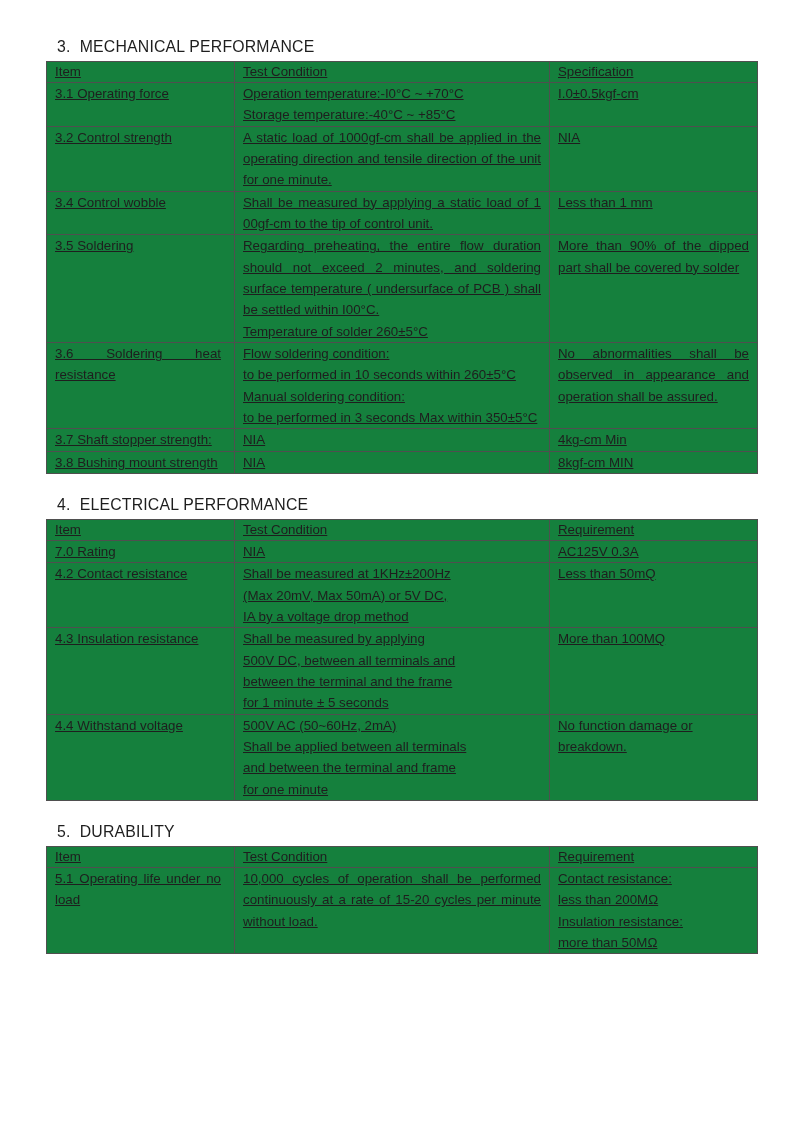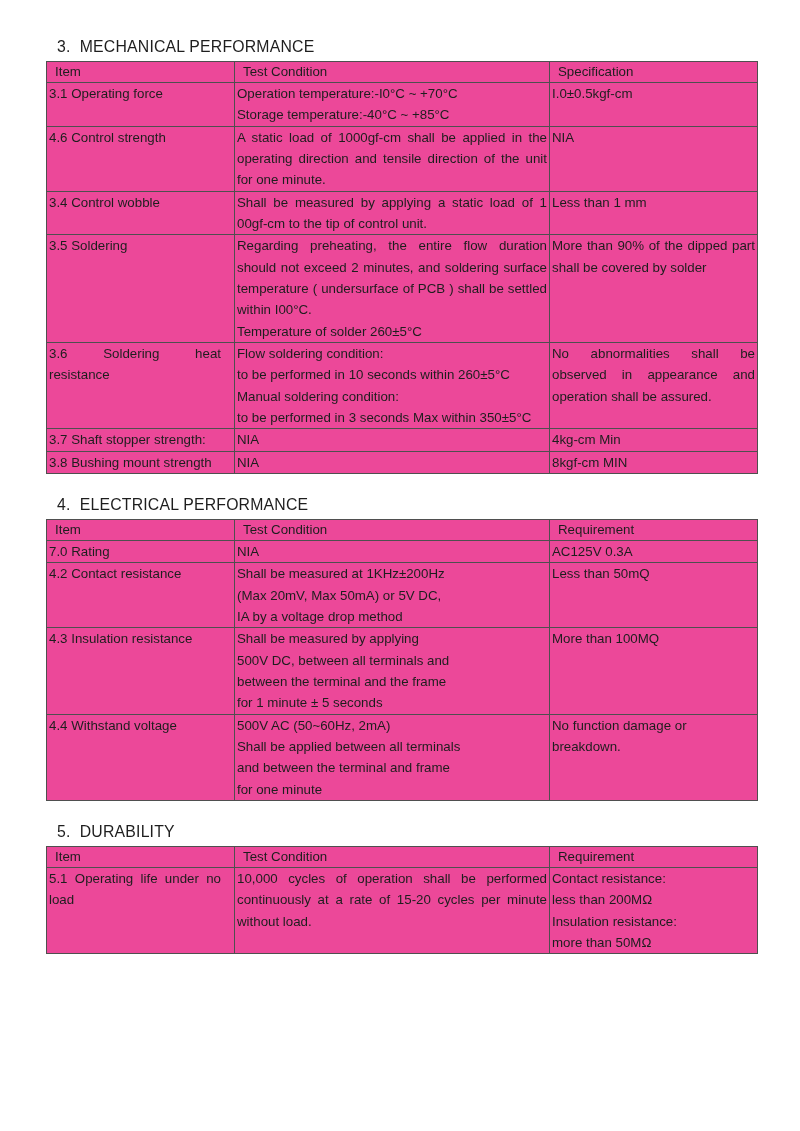--- a/index.html
+++ b/index.html
@@ -37,31 +37,32 @@
   col.col-item      { width: 188px; }
   col.col-condition { width: 315px; }
   col.col-spec      { width: 208px; }
   table.spec-table th,
   table.spec-table td {
     border: 1px solid #4f4f4f;
     font-size: 13.3px;
     font-weight: normal;
     text-align: left;
     vertical-align: top;
-    background: #ec4899;
+    background: #15803d;
+    text-decoration: underline;
   }
   table.spec-table th {
     padding: 0 8px;
     line-height: 20px;
     height: 20px;
     white-space: nowrap;
     overflow: hidden;
   }
   table.spec-table td {
-    padding: 0 2px;
+    padding: 0 8px;
     line-height: 21.33px;
     white-space: pre-line;
     word-spacing: 0.01px;
   }
   table.spec-table td.item-cell { padding-right: 13px; }
   table.spec-table td.justify { text-align: justify; }
 </style>
 </head>
 <body>
 
@@ -83,21 +84,21 @@
             </tr>
           </thead>
           <tbody>
             <tr>
               <td class="item-cell">3.1 Operating force</td>
               <td class="condition-cell">Operation temperature:-I0°C ~ +70°C
 Storage temperature:-40°C ~ +85°C</td>
               <td class="spec-cell">I.0±0.5kgf-cm</td>
             </tr>
             <tr>
-              <td class="item-cell">4.6 Control strength</td>
+              <td class="item-cell">3.2 Control strength</td>
               <td class="condition-cell justify">A static load of 1000gf-cm shall be applied in the operating direction and tensile direction of the unit for one minute.</td>
               <td class="spec-cell">NIA</td>
             </tr>
             <tr>
               <td class="item-cell">3.4 Control wobble</td>
               <td class="condition-cell justify">Shall be measured by applying a static load of 1 00gf-cm to the tip of control unit.</td>
               <td class="spec-cell">Less than 1 mm</td>
             </tr>
             <tr>
               <td class="item-cell">3.5 Soldering</td>

